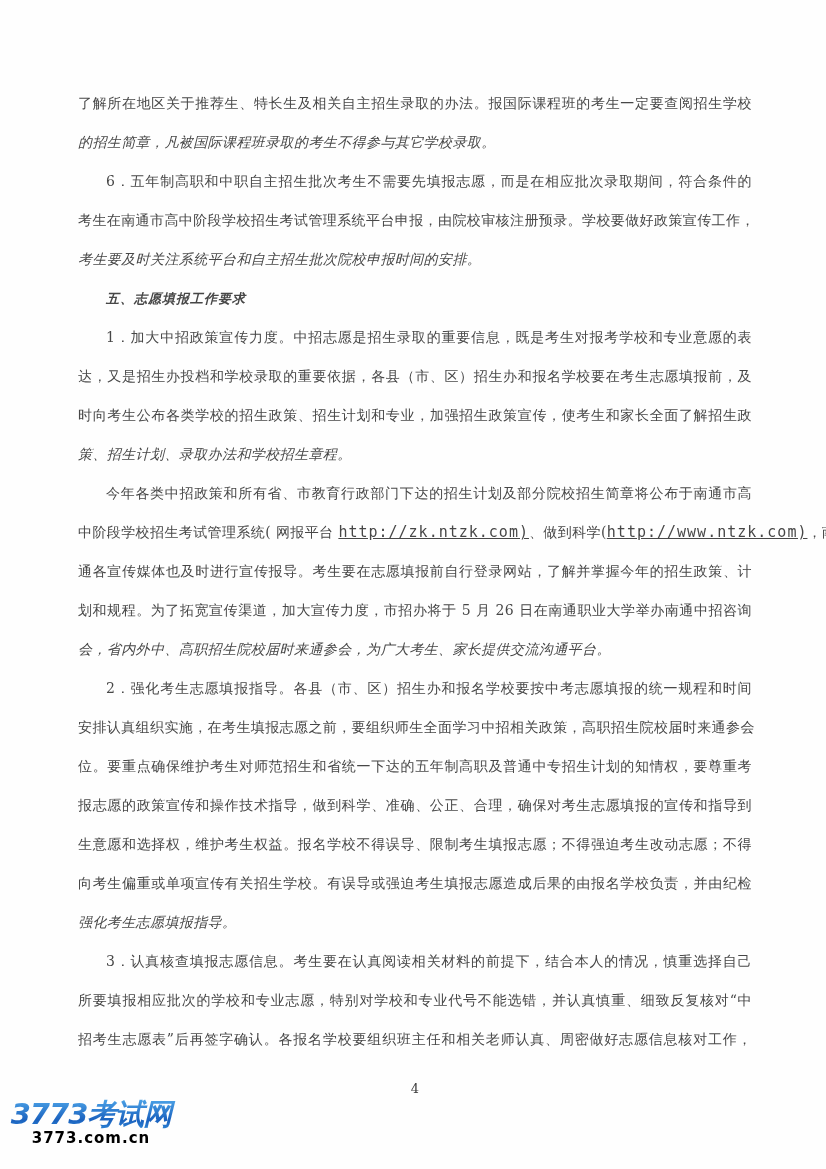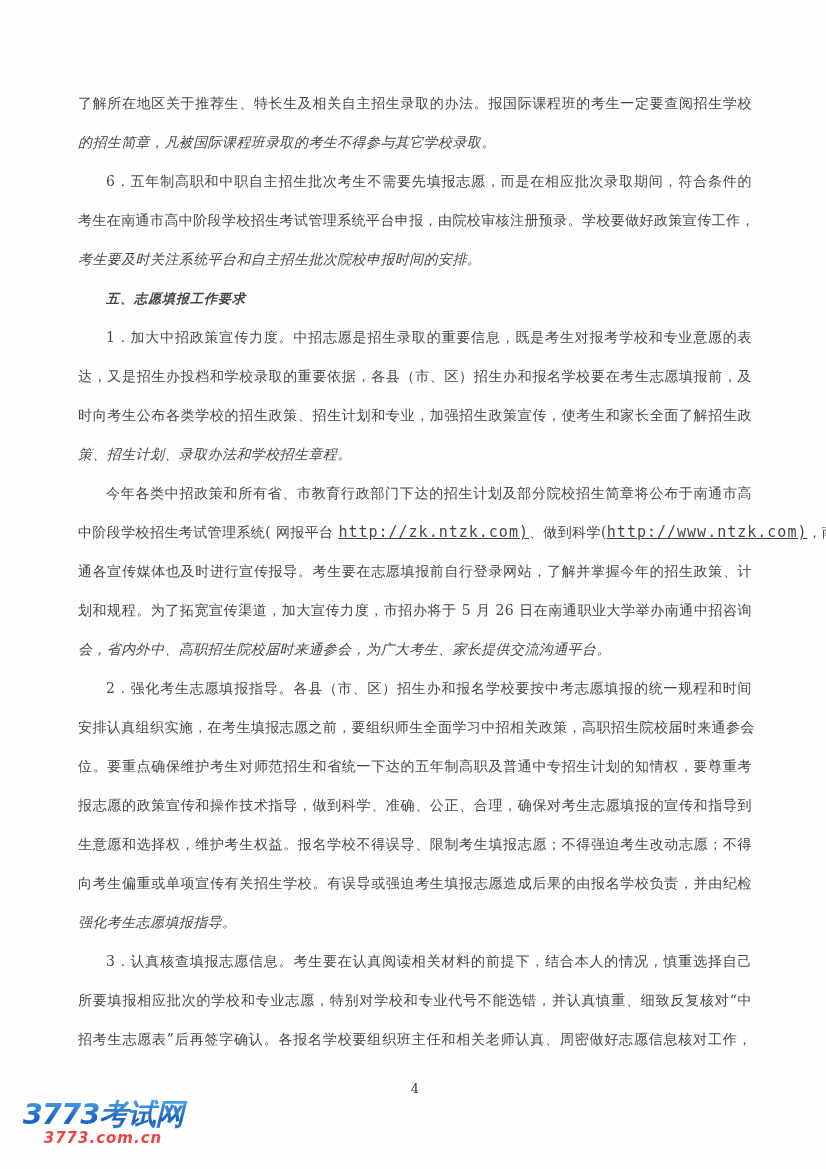--- a/index.html
+++ b/index.html
@@ -20,33 +20,33 @@
   .line.heading{font-weight:bold;font-size:13px;letter-spacing:1px;}
   .seg-url{
     font-family:"DejaVu Sans Mono","Liberation Mono",monospace;
     font-size:15px;text-decoration:underline;letter-spacing:1px;
   }
   .page-num{
     position:absolute;left:78px;top:1079px;width:674px;
     text-align:center;font-size:13px;line-height:20px;color:#3a3a3a;
   }
   .brand{
-    position:absolute;left:16px;top:1099px;width:174px;text-align:center;
+    position:absolute;left:4px;top:1099px;width:174px;text-align:center;
     font-family:"DejaVu Sans","Liberation Sans",sans-serif;cursor:pointer;
   }
   .brand-name{
     font-size:29px;line-height:31px;font-weight:bold;font-style:italic;
     letter-spacing:-1px;
     background:linear-gradient(180deg,#4da4e8 0%,#1a61be 68%,#2f86d6 100%);
     -webkit-background-clip:text;background-clip:text;
     color:transparent;-webkit-text-fill-color:transparent;
   }
   .brand-url{
     font-size:15px;line-height:17px;font-weight:bold;
-    color:#ef4444;letter-spacing:1px;font-style:italic;
+    color:#000000;letter-spacing:1px;
   }
 </style>
 </head>
 <body>
 
 <div class="doc">
     <div class="line">了解所在地区关于推荐生、特长生及相关自主招生录取的办法。报国际课程班的考生一定要查阅招生学校</div>
     <div class="line end">的招生简章，凡被国际课程班录取的考生不得参与其它学校录取。</div>
     <div class="line indent">6．五年制高职和中职自主招生批次考生不需要先填报志愿，而是在相应批次录取期间，符合条件的</div>
     <div class="line">考生在南通市高中阶段学校招生考试管理系统平台申报，由院校审核注册预录。学校要做好政策宣传工作，</div>

